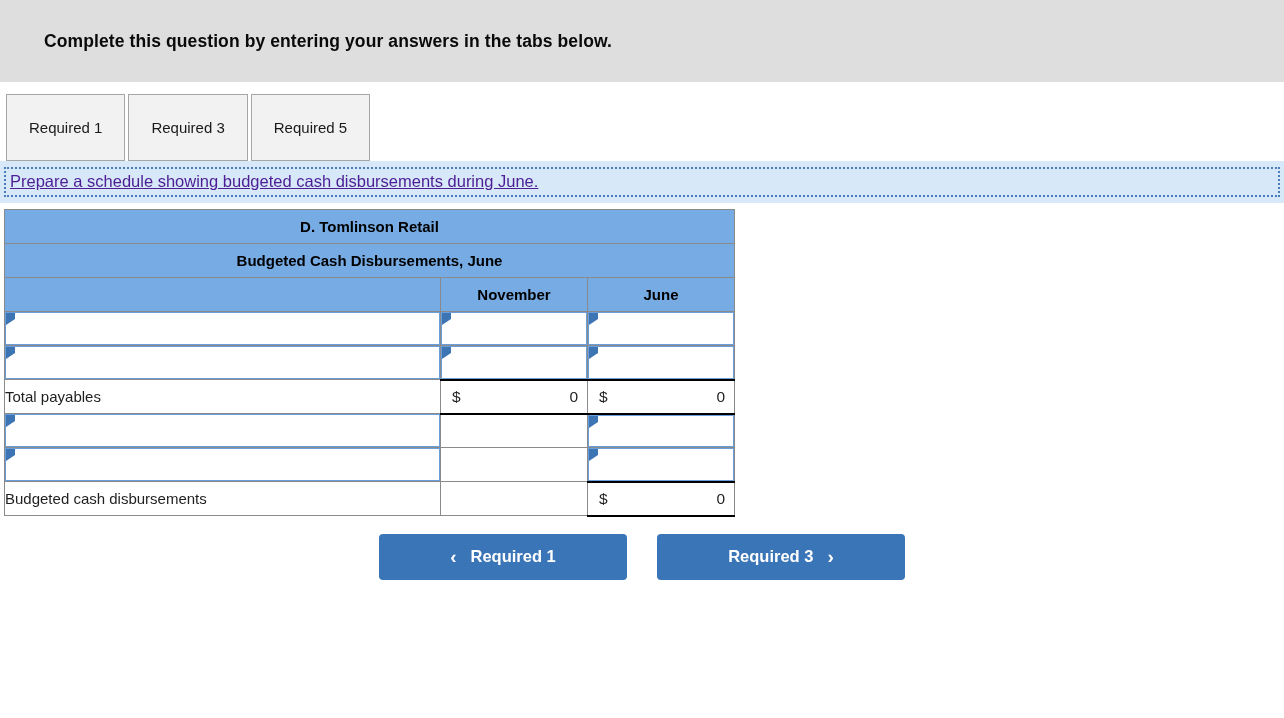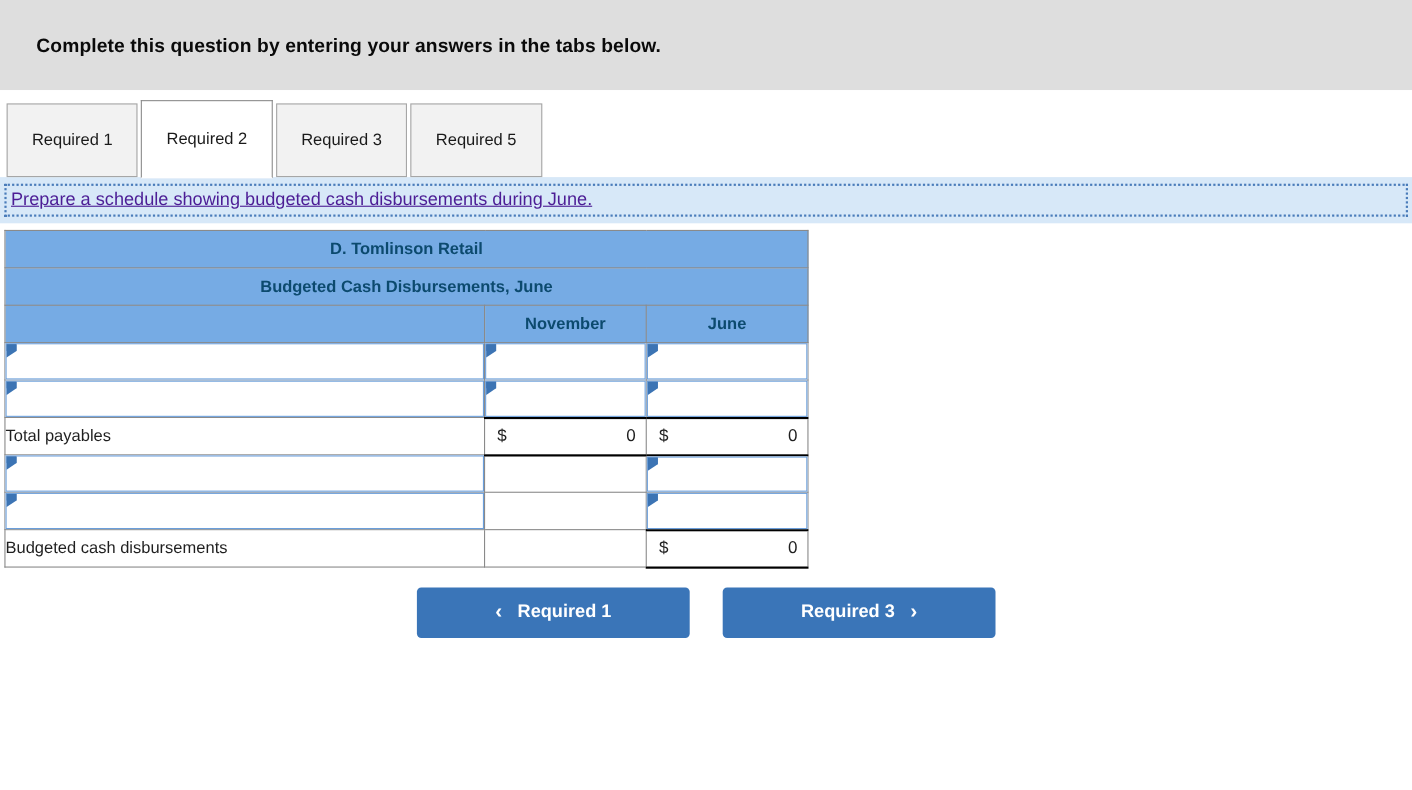--- a/index.html
+++ b/index.html
@@ -16,21 +16,21 @@
   }
 
   
   .banner {
     width: 1284px;
     height: 82px;
     background: #dedede;
     box-sizing: border-box;
     display: flex;
     align-items: center;
-    padding-left: 33px;
+    padding-left: 44px;
   }
   .banner-text {
     font-size: 17.5px;
     font-weight: bold;
     color: #0a0a0a;
     letter-spacing: 0.1px;
   }
 
   
   .tabstrip {
@@ -102,21 +102,21 @@
     box-sizing: border-box;
   }
 
   .col-label { width: 436px; }
   .col-may   { width: 147px; }
   .col-june  { width: 147px; }
 
   
   .hdr {
     background: #76abe4;
-    color: #0c4a6e;
+    color: #000000;
     font-weight: bold;
     text-align: center;
     border: 1px solid #8a8a8a;
     height: 35px;
   }
   .hdr.blank { }
 
   
   .cell-static {
     border: 1px solid #8a8a8a;
@@ -214,23 +214,20 @@
 <body>
 
 <div class="banner">
   <div class="banner-text">Complete this question by entering your answers in the tabs below.</div>
 </div>
 
 <div class="tabstrip">
   <div class="tab">
     <span>Required 1</span>
   </div>
-  <div class="tab active">
-    <span>Required 2</span>
-  </div>
   <div class="tab">
     <span>Required 3</span>
   </div>
   <div class="tab">
     <span>Required 5</span>
   </div>
 </div>
 
 <div class="instruction">
   <div class="instruction-inner">Prepare a schedule showing budgeted cash disbursements during June.</div>

